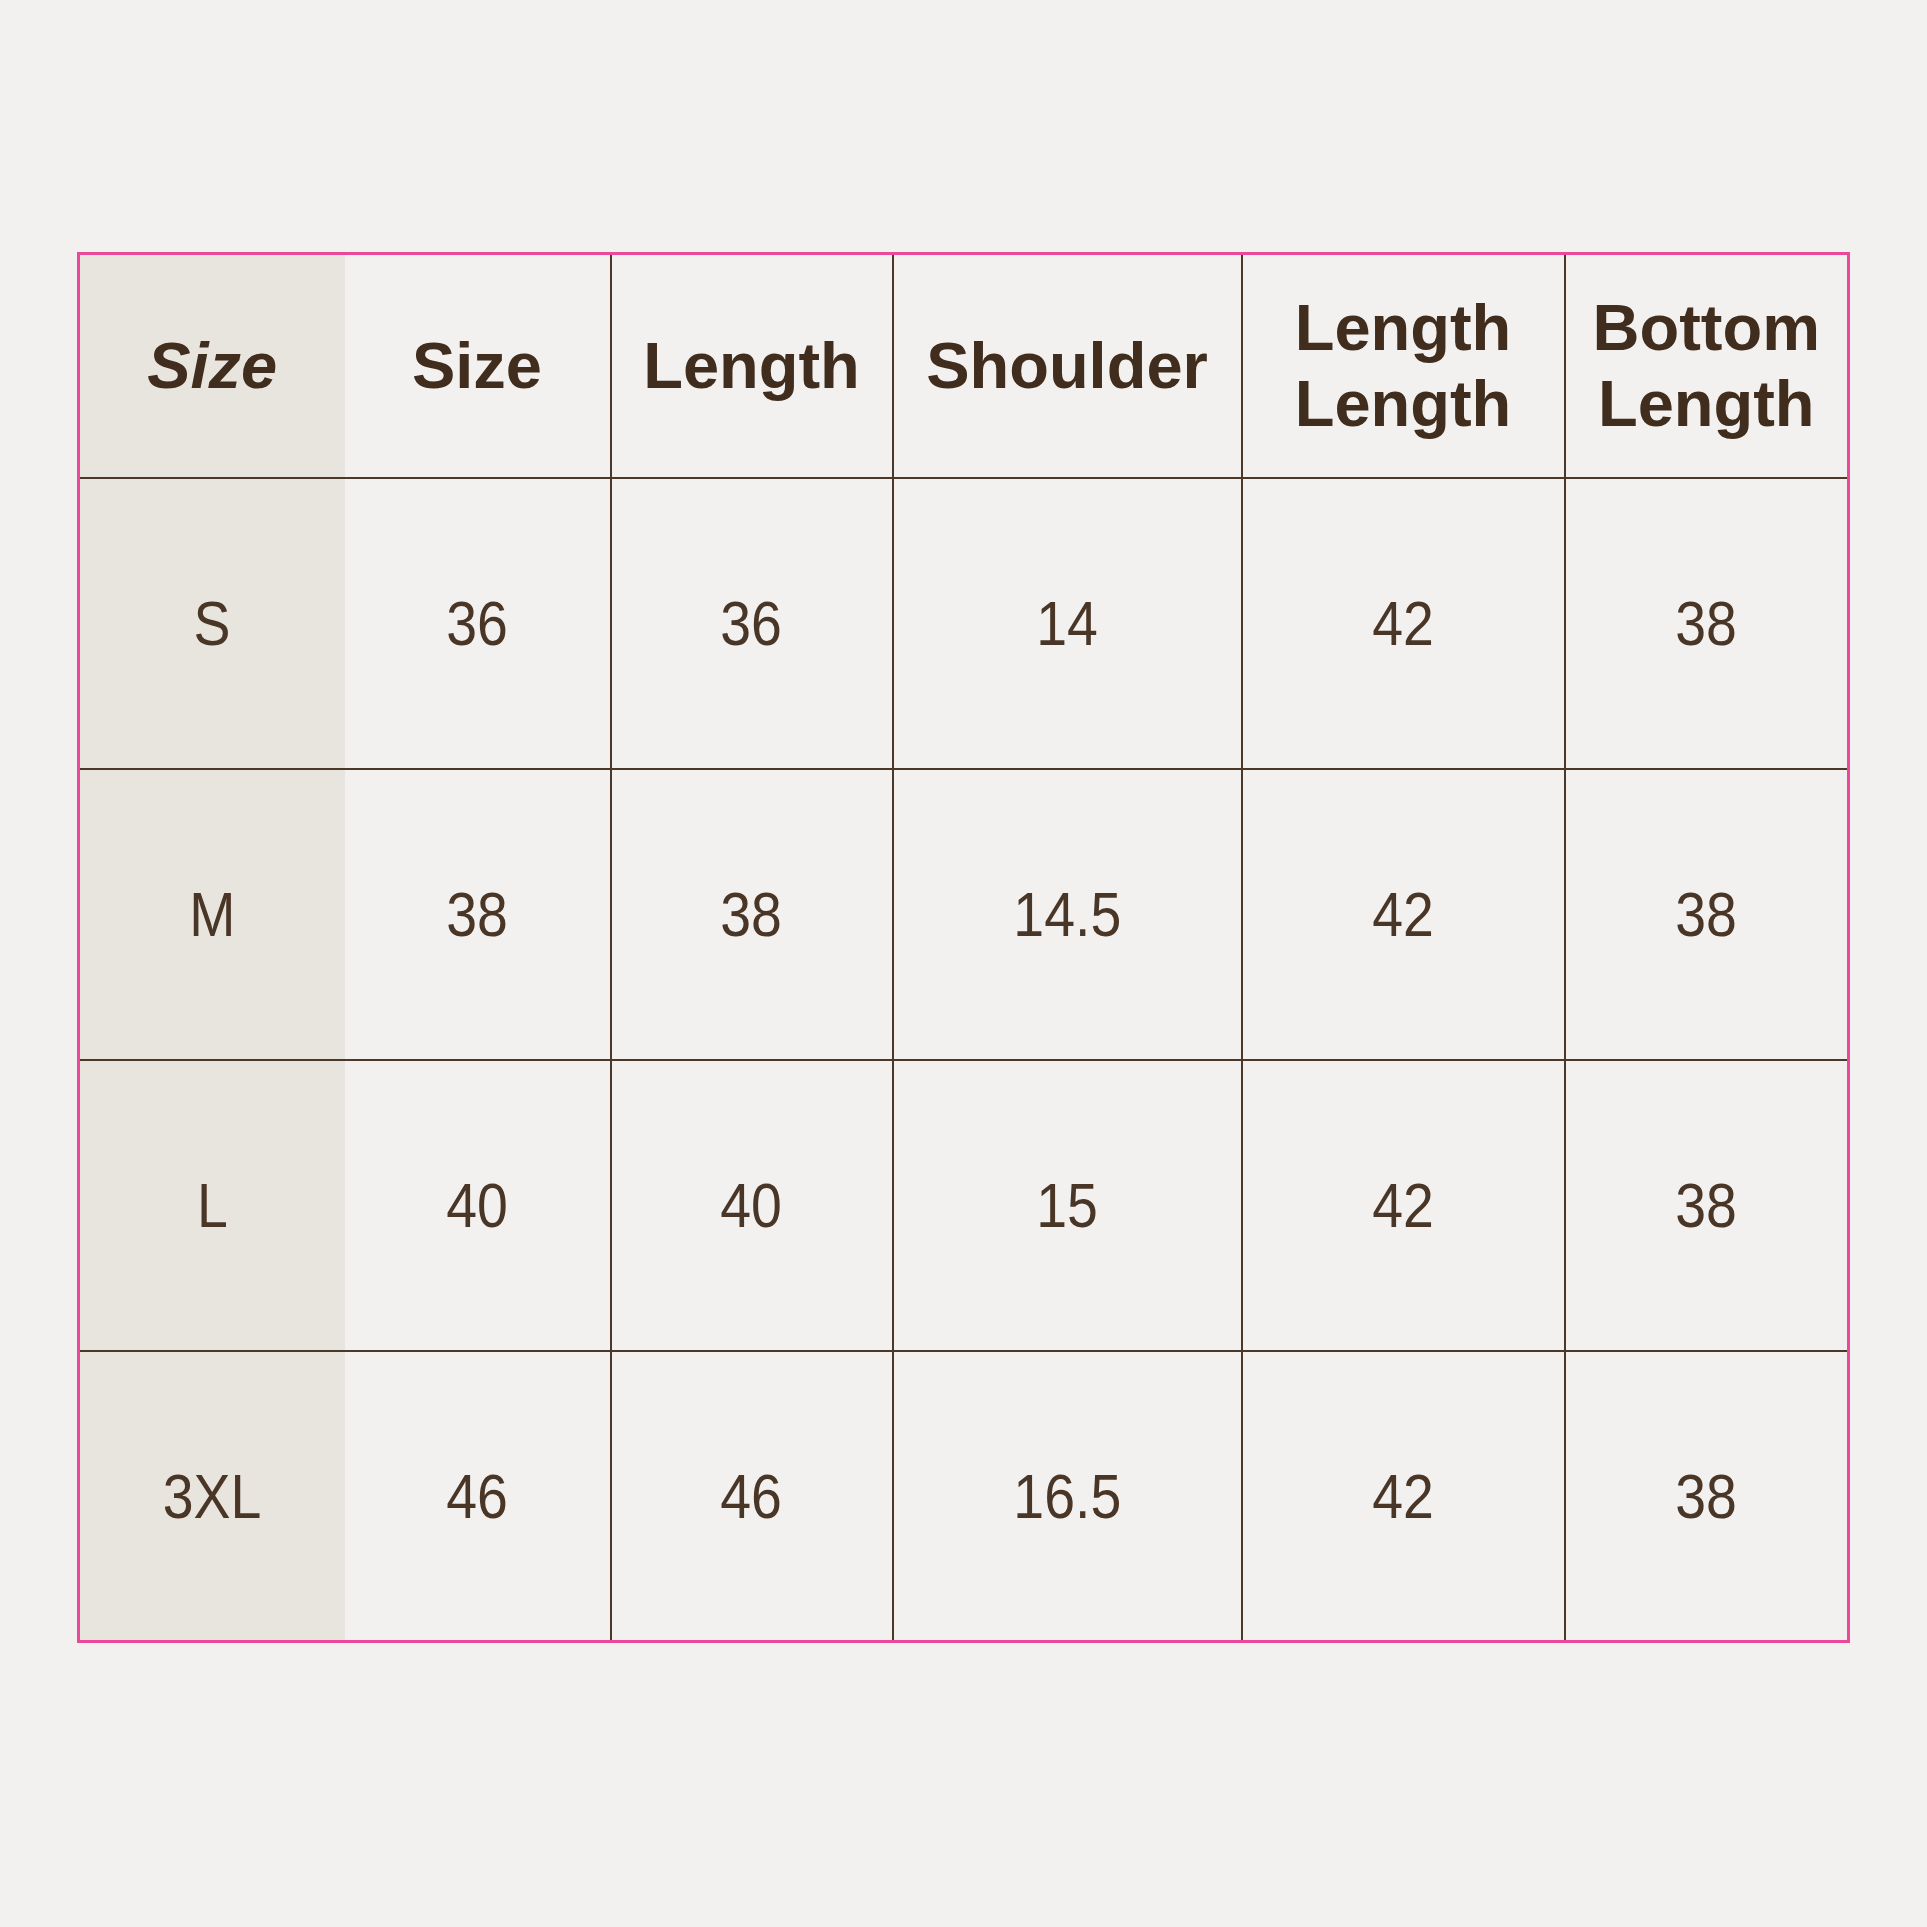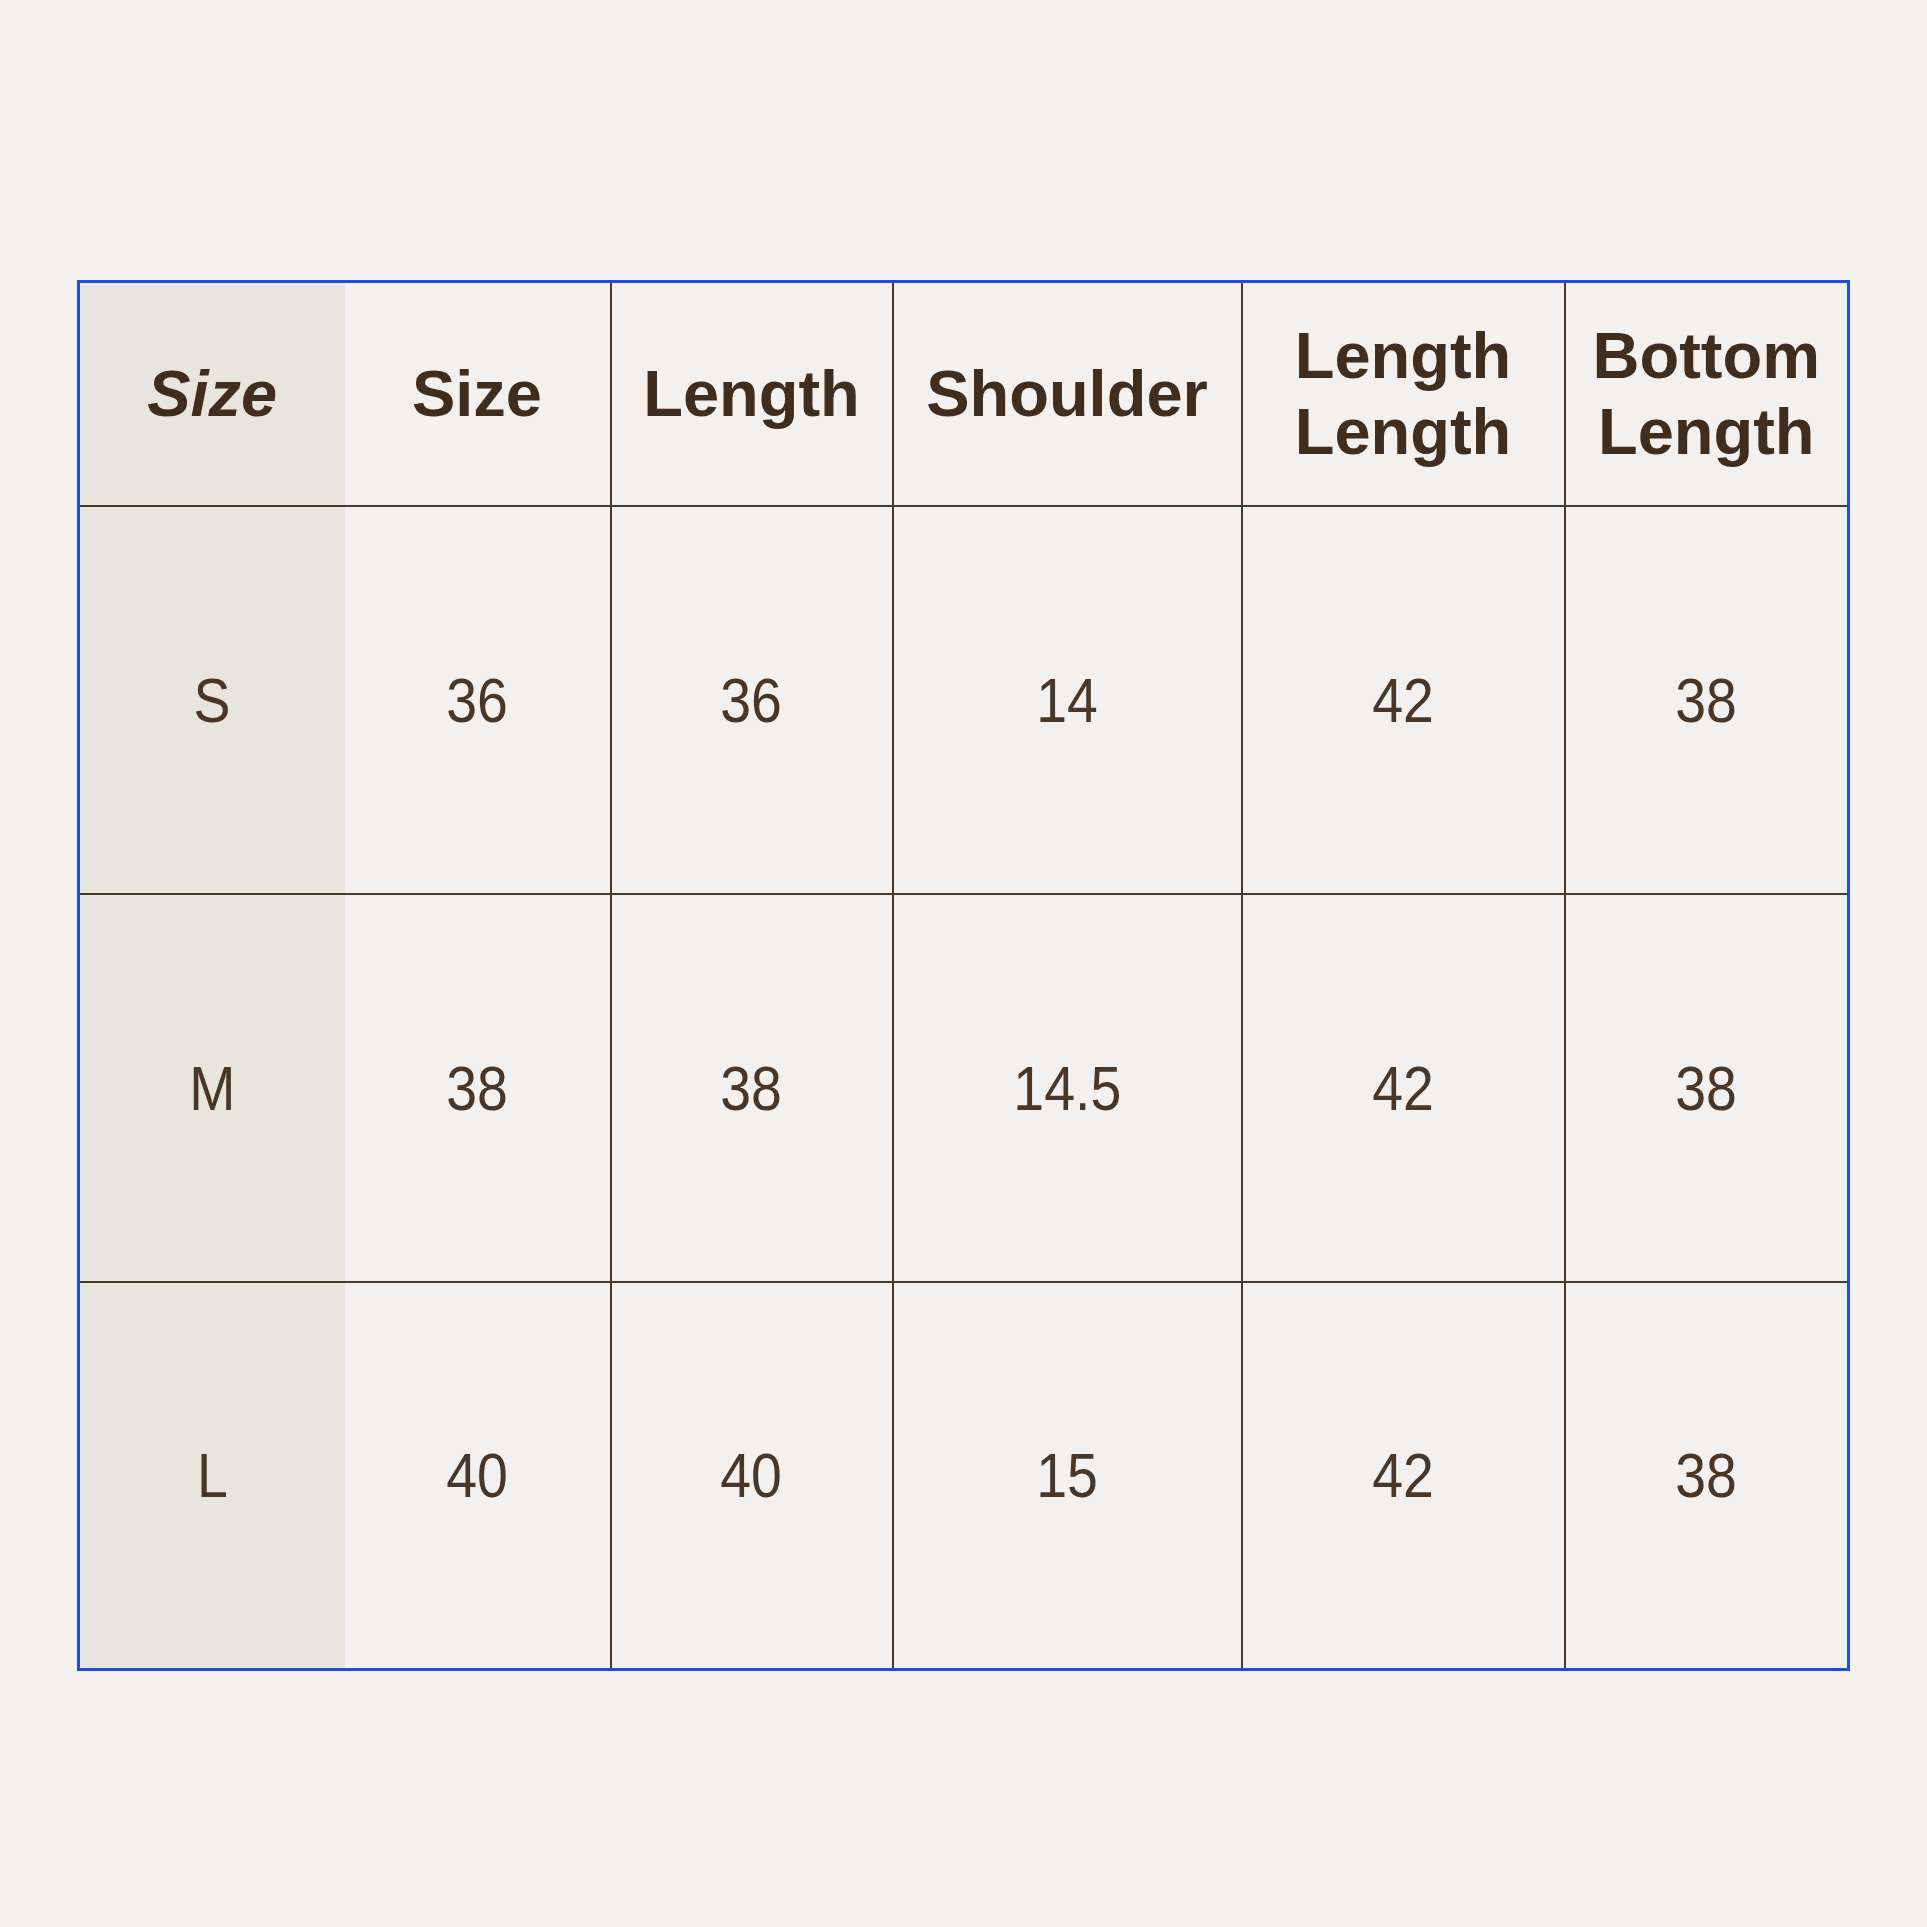--- a/index.html
+++ b/index.html
@@ -14,26 +14,26 @@
   }
   .canvas {
     position: relative;
     width: 1928px;
     height: 1928px;
     overflow: hidden;
   }
   table.size-chart {
     position: absolute;
     left: 77px;
-    top: 280px;
+    top: 252px;
     width: 1770px;
     height: 1391px;
     border-collapse: collapse;
     table-layout: fixed;
-    border: 3px solid #1d4ed8;
+    border: 3px solid #ec4899;
   }
   .size-chart th,
   .size-chart td {
     border: 2.3px solid #4b3829;
     text-align: center;
     vertical-align: middle;
     padding: 0;
     overflow: hidden;
   }
   
@@ -110,16 +110,24 @@
         <td><span class="val">38</span></td>
       </tr>
       <tr>
         <td class="col-size"><span class="val">L</span></td>
         <td class="col-bust"><span class="val">40</span></td>
         <td><span class="val">40</span></td>
         <td><span class="val">15</span></td>
         <td><span class="val">42</span></td>
         <td><span class="val">38</span></td>
       </tr>
+      <tr>
+        <td class="col-size"><span class="val">3XL</span></td>
+        <td class="col-bust"><span class="val">46</span></td>
+        <td><span class="val">46</span></td>
+        <td><span class="val">16.5</span></td>
+        <td><span class="val">42</span></td>
+        <td><span class="val">38</span></td>
+      </tr>
     </tbody>
   </table>
 </div>
 
 
 </body></html>

